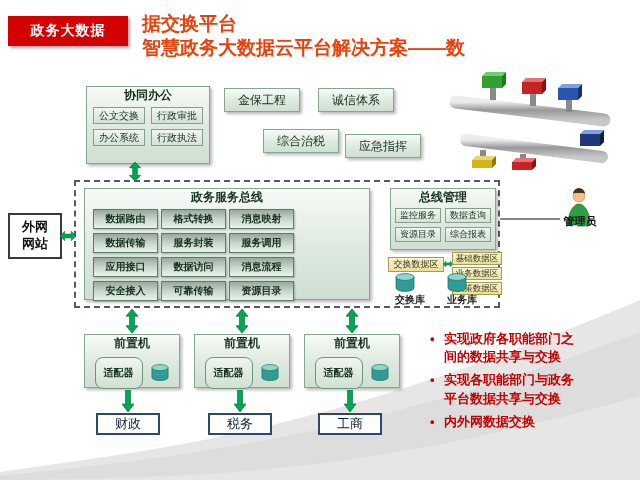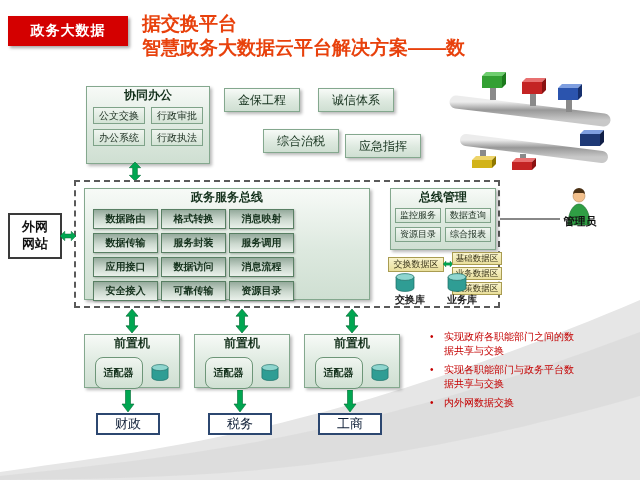--- a/index.html
+++ b/index.html
@@ -39,21 +39,21 @@
 
   .frow{display:flex;align-items:center;justify-content:center;gap:7px;margin-top:5px}
   .adapter{width:48px;height:32px;border-radius:8px;background:linear-gradient(180deg,#f0f5f0,#cfe0d2);
         border:1px solid #6d9678;font-size:10px;font-weight:bold;color:#14311c;
         display:flex;align-items:center;justify-content:center}
 
   .dept{width:64px;height:22px;background:#fff;border:2px solid #2c4770;display:flex;align-items:center;
         justify-content:center;font-size:13px;font-weight:normal;color:#0d1d36}
 
   .bullets{left:430px;top:330px;width:152px;list-style:none}
-  .bullets li{position:relative;padding-left:14px;font-size:10px;font-weight:normal;color:#c40000;
+  .bullets li{position:relative;padding-left:14px;font-size:13px;font-weight:bold;color:#c40000;
         line-height:1.4;margin-bottom:5px}
   .bullets li::before{content:"\2022";position:absolute;left:0;top:0;color:#c40000}
 
   .adminlabel{font-size:11px;color:#111;text-align:center;font-weight:bold}
   .busline{background:#888;height:2px}
 </style>
 </head>
 <body>
 
 <div class="stage">

